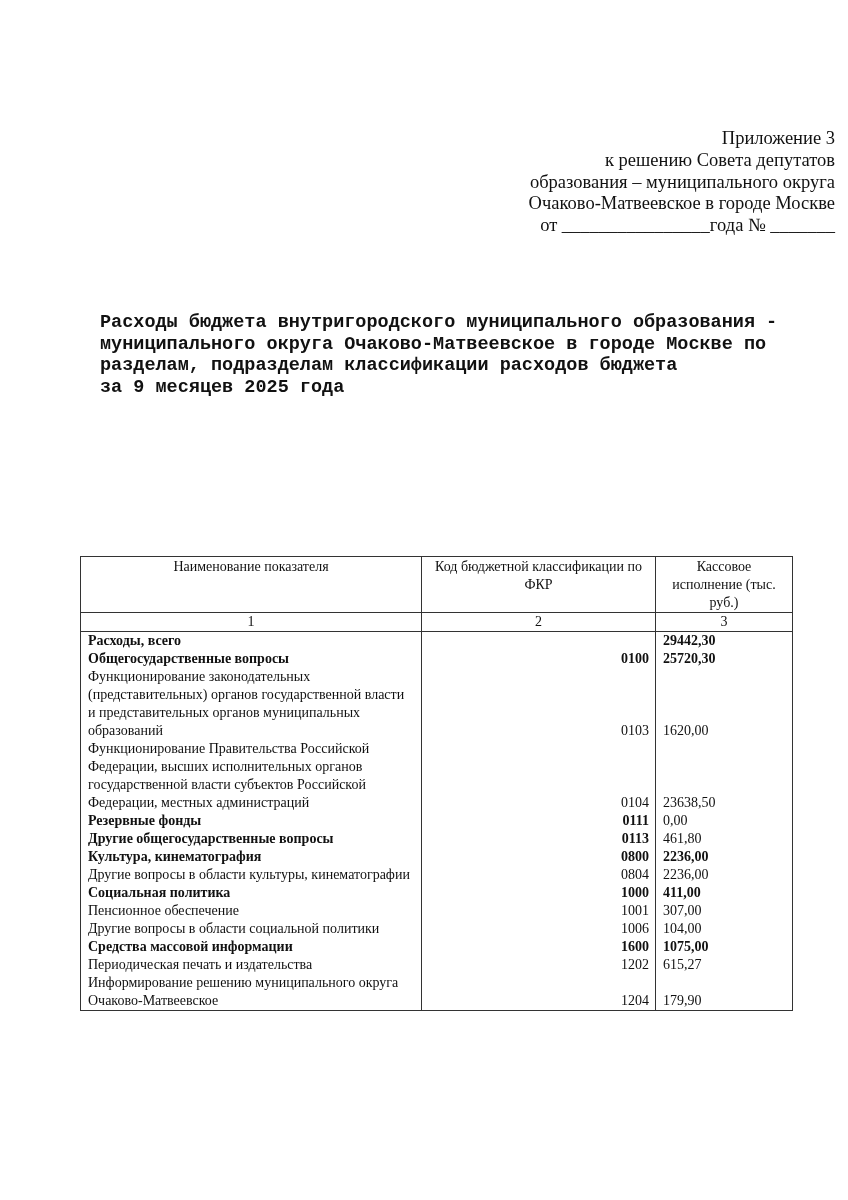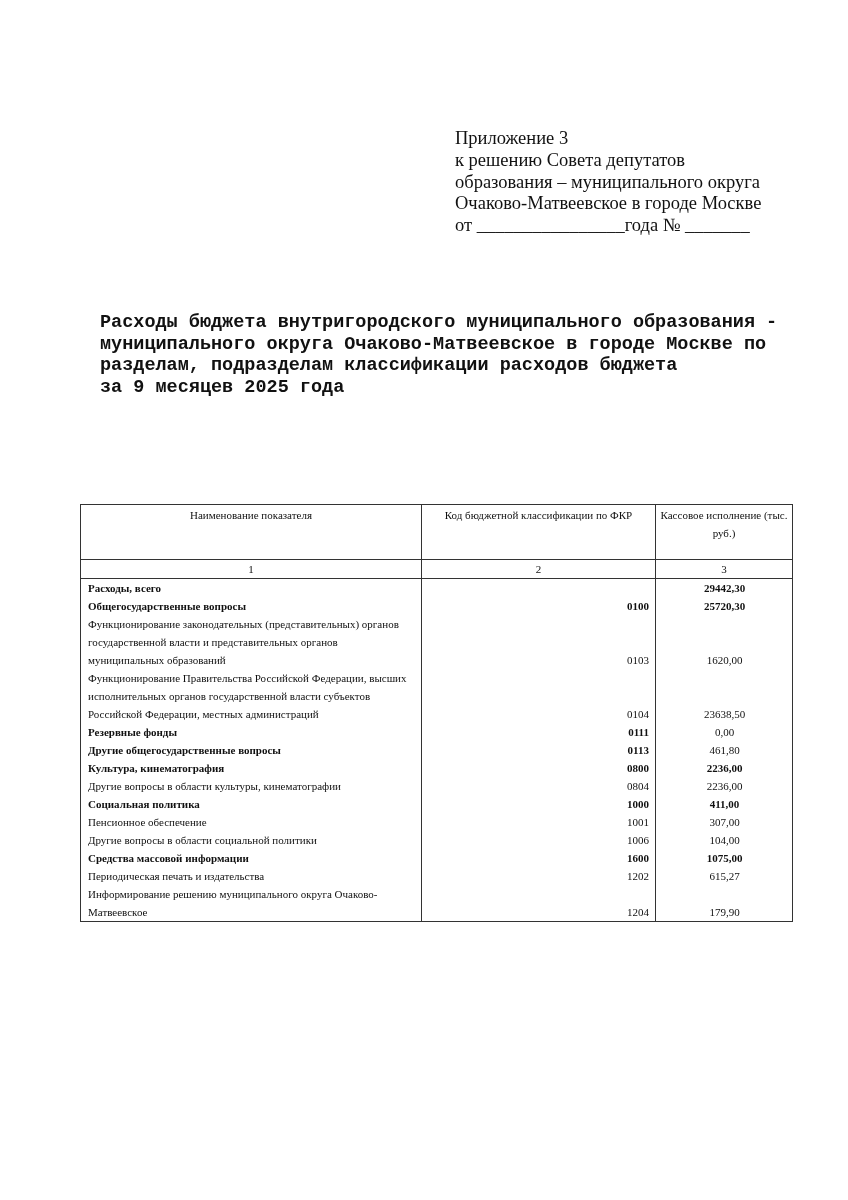--- a/index.html
+++ b/index.html
@@ -4,49 +4,49 @@
 <style>
   html, body { margin: 0; padding: 0; background: #ffffff; }
   body {
     width: 848px; height: 1200px; position: relative; overflow: hidden;
     font-family: "Liberation Serif", "DejaVu Serif", serif; color: #111;
   }
   .appendix {
     position: absolute; left: 455px; top: 128px; width: 380px;
     font-size: 18.5px; line-height: 21.8px;
   }
-  .appendix div { white-space: nowrap; }
+  .appendix div { white-space: nowrap; text-align: right; }
   .title {
     position: absolute; left: 100px; top: 312px; width: 666px;
     text-align: left; font-weight: bold; font-size: 18.5px; line-height: 21.5px; font-family: Liberation Mono, monospace;
   }
   .title div { white-space: nowrap; }
   table.budget {
-    position: absolute; left: 80px; top: 504px;
+    position: absolute; left: 80px; top: 556px;
     width: 712px; border-collapse: collapse; table-layout: fixed;
-    font-size: 11px; line-height: 18px; padding-left: 44px;
+    font-size: 14px; line-height: 18px; padding-left: 44px;
   }
   table.budget col.c1 { width: 341px; }
   table.budget col.c2 { width: 234px; }
   table.budget col.c3 { width: 137px; }
   table.budget th {
     font-weight: normal; text-align: center; vertical-align: top;
     border: 1px solid #333; padding: 1px 4px 0 4px; height: 53px;
   }
   table.budget tr.numrow td {
     text-align: center; border: 1px solid #333; padding: 0 4px; height: 18px;
   }
   table.budget tbody.data td {
     border-left: 1px solid #333; border-right: 1px solid #333;
     padding: 0 6px 0 7px; vertical-align: bottom;
   }
   table.budget tbody.data tr:last-child td { border-bottom: 1px solid #333; }
   td.name { text-align: left; }
   td.code { text-align: right; }
-  td.amount { text-align: center; }
+  td.amount { text-align: left; }
   .b { font-weight: bold; }
 </style>
 </head>
 <body>
 
 <div class="appendix">
   <div>Приложение 3</div>
   <div>к решению Совета депутатов</div>
   <div>образования – муниципального округа</div>
   <div>Очаково-Матвеевское в городе Москве</div>

